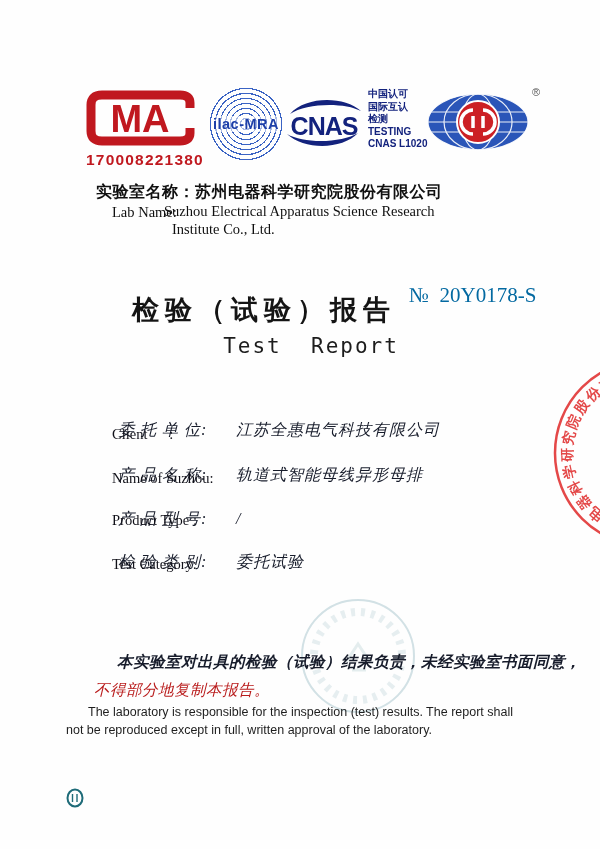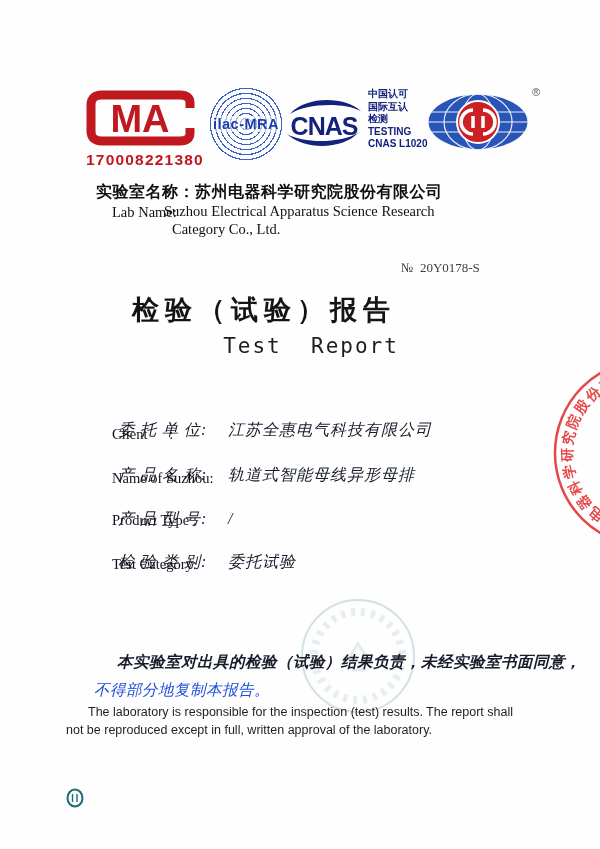--- a/index.html
+++ b/index.html
@@ -22,35 +22,35 @@
   .globe{left:426px;top:90px;width:112px;}
   .globe .reg{position:absolute;right:-2px;top:-4px;font-size:11px;color:#555;font-weight:400;}
 
   
   .lab-zh{left:96px;top:182px;font-weight:700;font-size:16px;color:#101010;letter-spacing:.5px;}
   .lab-en-label{left:112px;top:204px;font-family:"Liberation Serif",serif;font-size:14.5px;color:#101010;}
   .lab-en-1{left:164px;top:203px;font-family:"Liberation Serif",serif;font-size:14.5px;color:#101010;}
   .lab-en-2{left:172px;top:221px;font-family:"Liberation Serif",serif;font-size:14.5px;color:#101010;}
 
   
-  .repno{left:388px;top:244px;font-family:"Liberation Serif",serif;font-size:13px;color:#404040;white-space:pre;}
+  .repno{left:388px;top:258px;font-family:"Liberation Serif",serif;font-size:21px;color:#0369a1;white-space:pre;}
 
   
   .title-zh{left:0;top:292px;width:528px;text-align:center;font-size:27px;font-weight:700;letter-spacing:6px;color:#141414;}
   .title-en{left:11px;top:334px;width:600px;text-align:center;font-family:"DejaVu Sans Mono",monospace;font-size:21px;letter-spacing:2px;color:#1c1c1c;white-space:pre;}
 
   
   .fzh{left:102px;font-family:"Liberation Serif",serif;font-style:italic;font-size:16px;color:#171c2b;white-space:pre;}
   .fzh .flabel{display:inline-block;width:102px;letter-spacing:1px;}
-  .fzh .fval{margin-left:8px;letter-spacing:1px;text-align:center;}
+  .fzh .fval{margin-left:16px;letter-spacing:1px;text-align:center;}
   .fen{left:112px;font-family:Liberation Serif, serif;font-size:14.5px;color:#101018;white-space:pre;}
 
   
   .st-zh1{left:117px;top:652px;font-family:"Liberation Serif",serif;font-style:italic;font-size:15.5px;color:#171c2b;letter-spacing:.5px;font-weight:bold;}
-  .st-zh2{left:94px;top:680px;font-family:"Liberation Serif",serif;font-style:italic;font-size:15.5px;color:#1d4ed8;letter-spacing:.5px;}
+  .st-zh2{left:94px;top:680px;font-family:"Liberation Serif",serif;font-style:italic;font-size:15.5px;color:#b91c1c;letter-spacing:.5px;}
   .st-en1{left:88px;top:705px;font-size:12.5px;color:#1e1e1e;}
   .st-en2{left:66px;top:723px;font-size:12.5px;color:#1e1e1e;}
 
   
   .red-seal{left:498px;top:338px;width:102px;height:240px;}
   .faint-seal{left:296px;top:596px;width:126px;height:122px;}
   .small-seal{left:66px;top:788px;width:18px;height:20px;}
 </style>
 </head>
 <body>
@@ -105,21 +105,21 @@
       </g>
     </svg>
     <span class="reg">®</span>
   </div>
 
   <div class="abs lab-zh">
     <span>实验室名称：</span><span>苏州电器科学研究院股份有限公司</span>
   </div>
   <div class="abs lab-en-label">Lab Name:</div>
   <div class="abs lab-en-1">Suzhou Electrical Apparatus Science Research</div>
-  <div class="abs lab-en-2">Category Co., Ltd.</div>
+  <div class="abs lab-en-2">Institute Co., Ltd.</div>
 
   <div class="abs repno">
     <span>№</span><span>&nbsp;&nbsp;</span><span>20Y0178-S</span>
   </div>
 
   <div class="abs title-zh">检验（试验）报告</div>
   <div class="abs title-en">Test  Report</div>
 
   <svg class="abs faint-seal" viewBox="0 0 126 122">
     <circle cx="62" cy="60" r="56" fill="none" stroke="#adc9cf" stroke-width="2" opacity="0.55"></circle>

